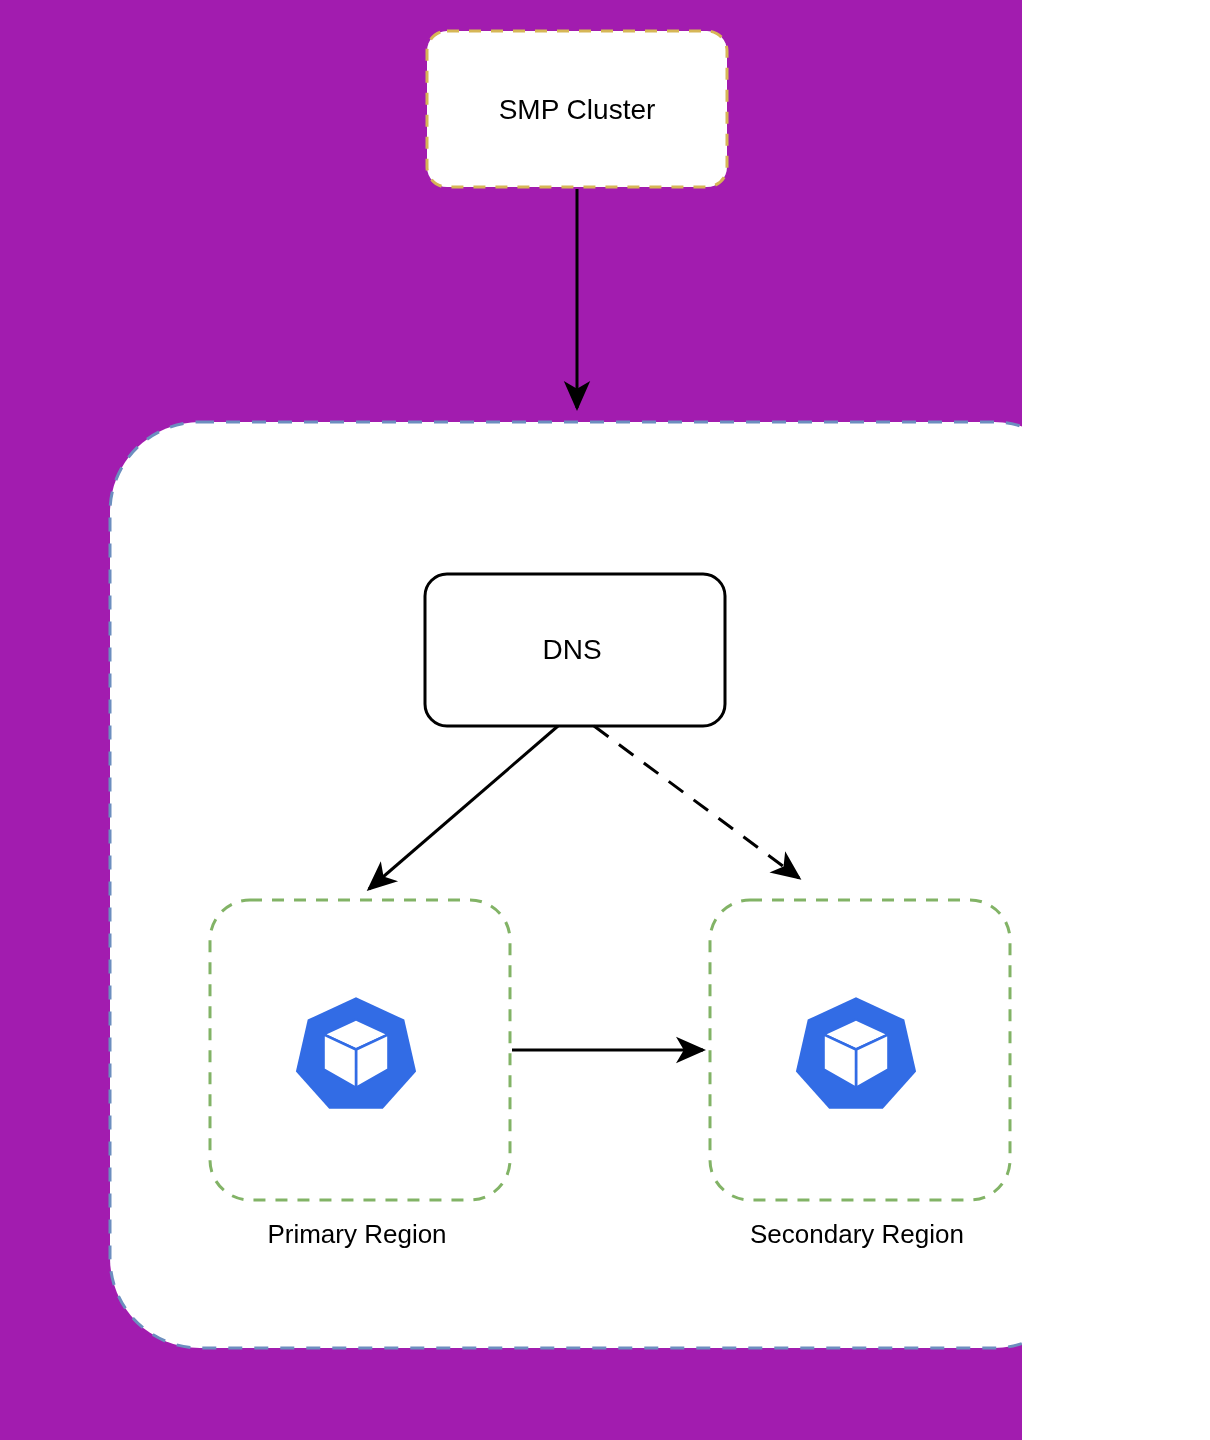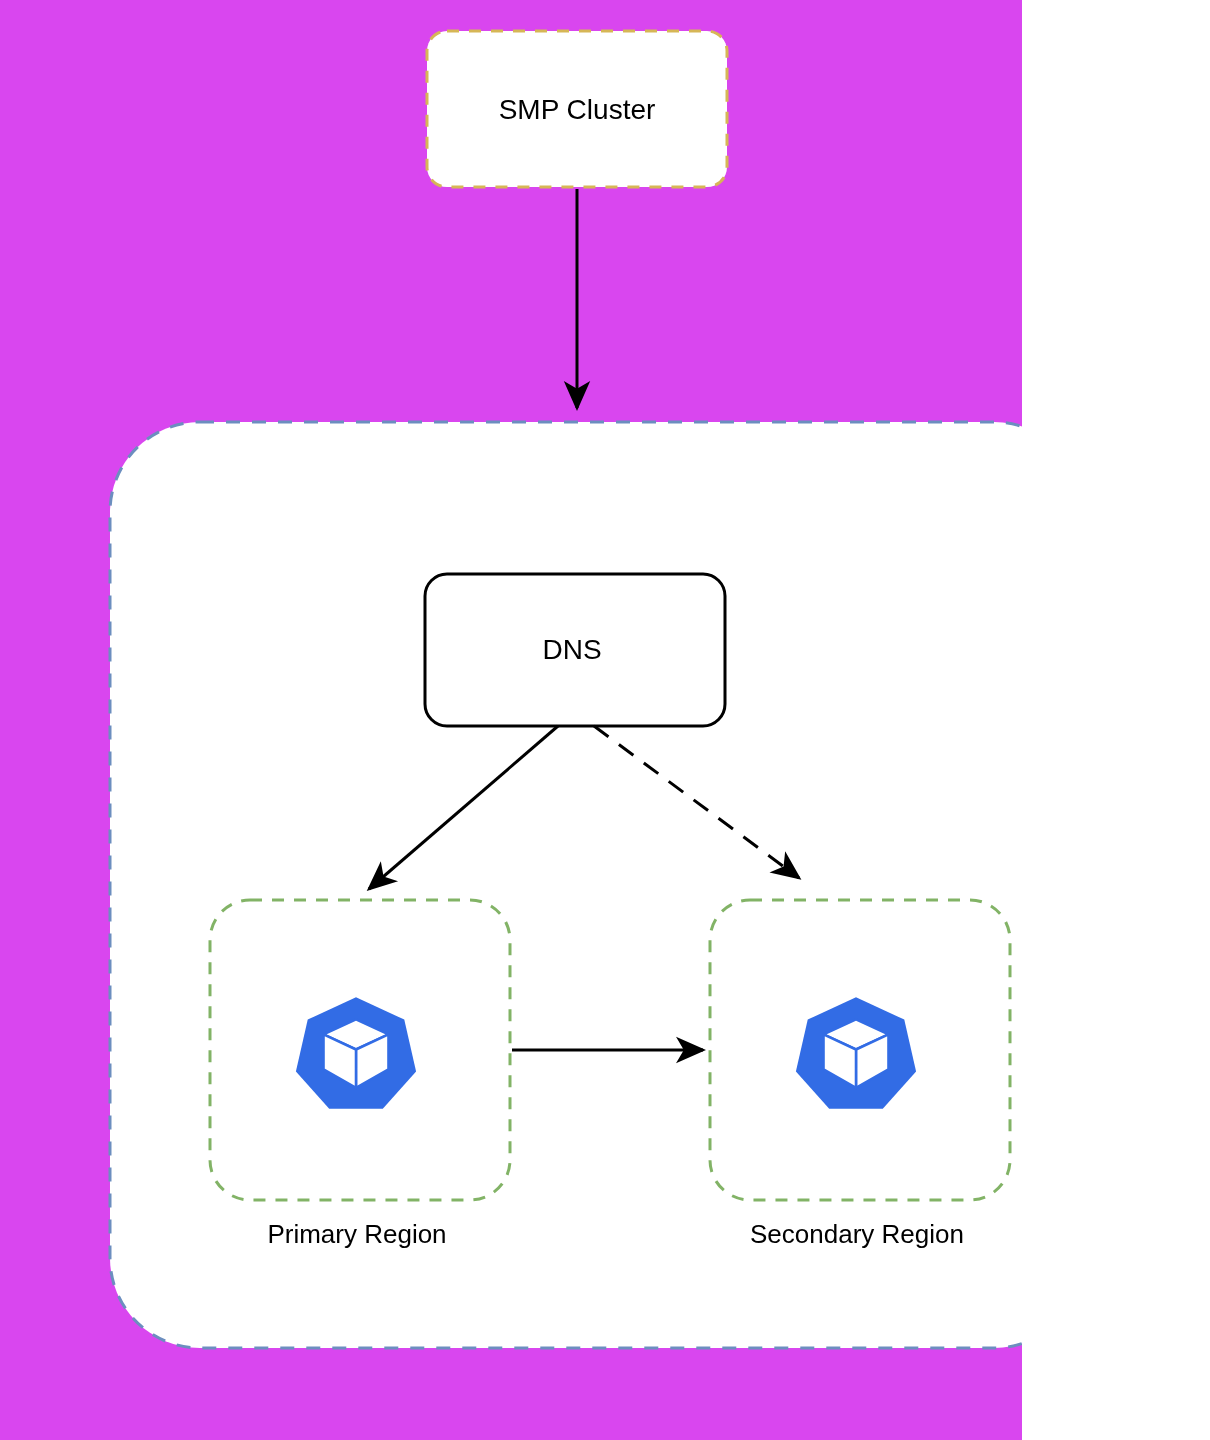--- a/index.html
+++ b/index.html
@@ -8,21 +8,21 @@
     padding: 0;
     background: #ffffff;
   }
   body {
     font-family: "Liberation Sans", sans-serif;
   }
   #canvas {
     position: relative;
     width: 1022px;
     height: 1440px;
-    background: #d946ef;
+    background: #a21caf;
     overflow: hidden;
   }
   #diagram-svg {
     position: absolute;
     left: 0;
     top: 0;
     width: 1210px;
     height: 1440px;
   }
   .node-label {

